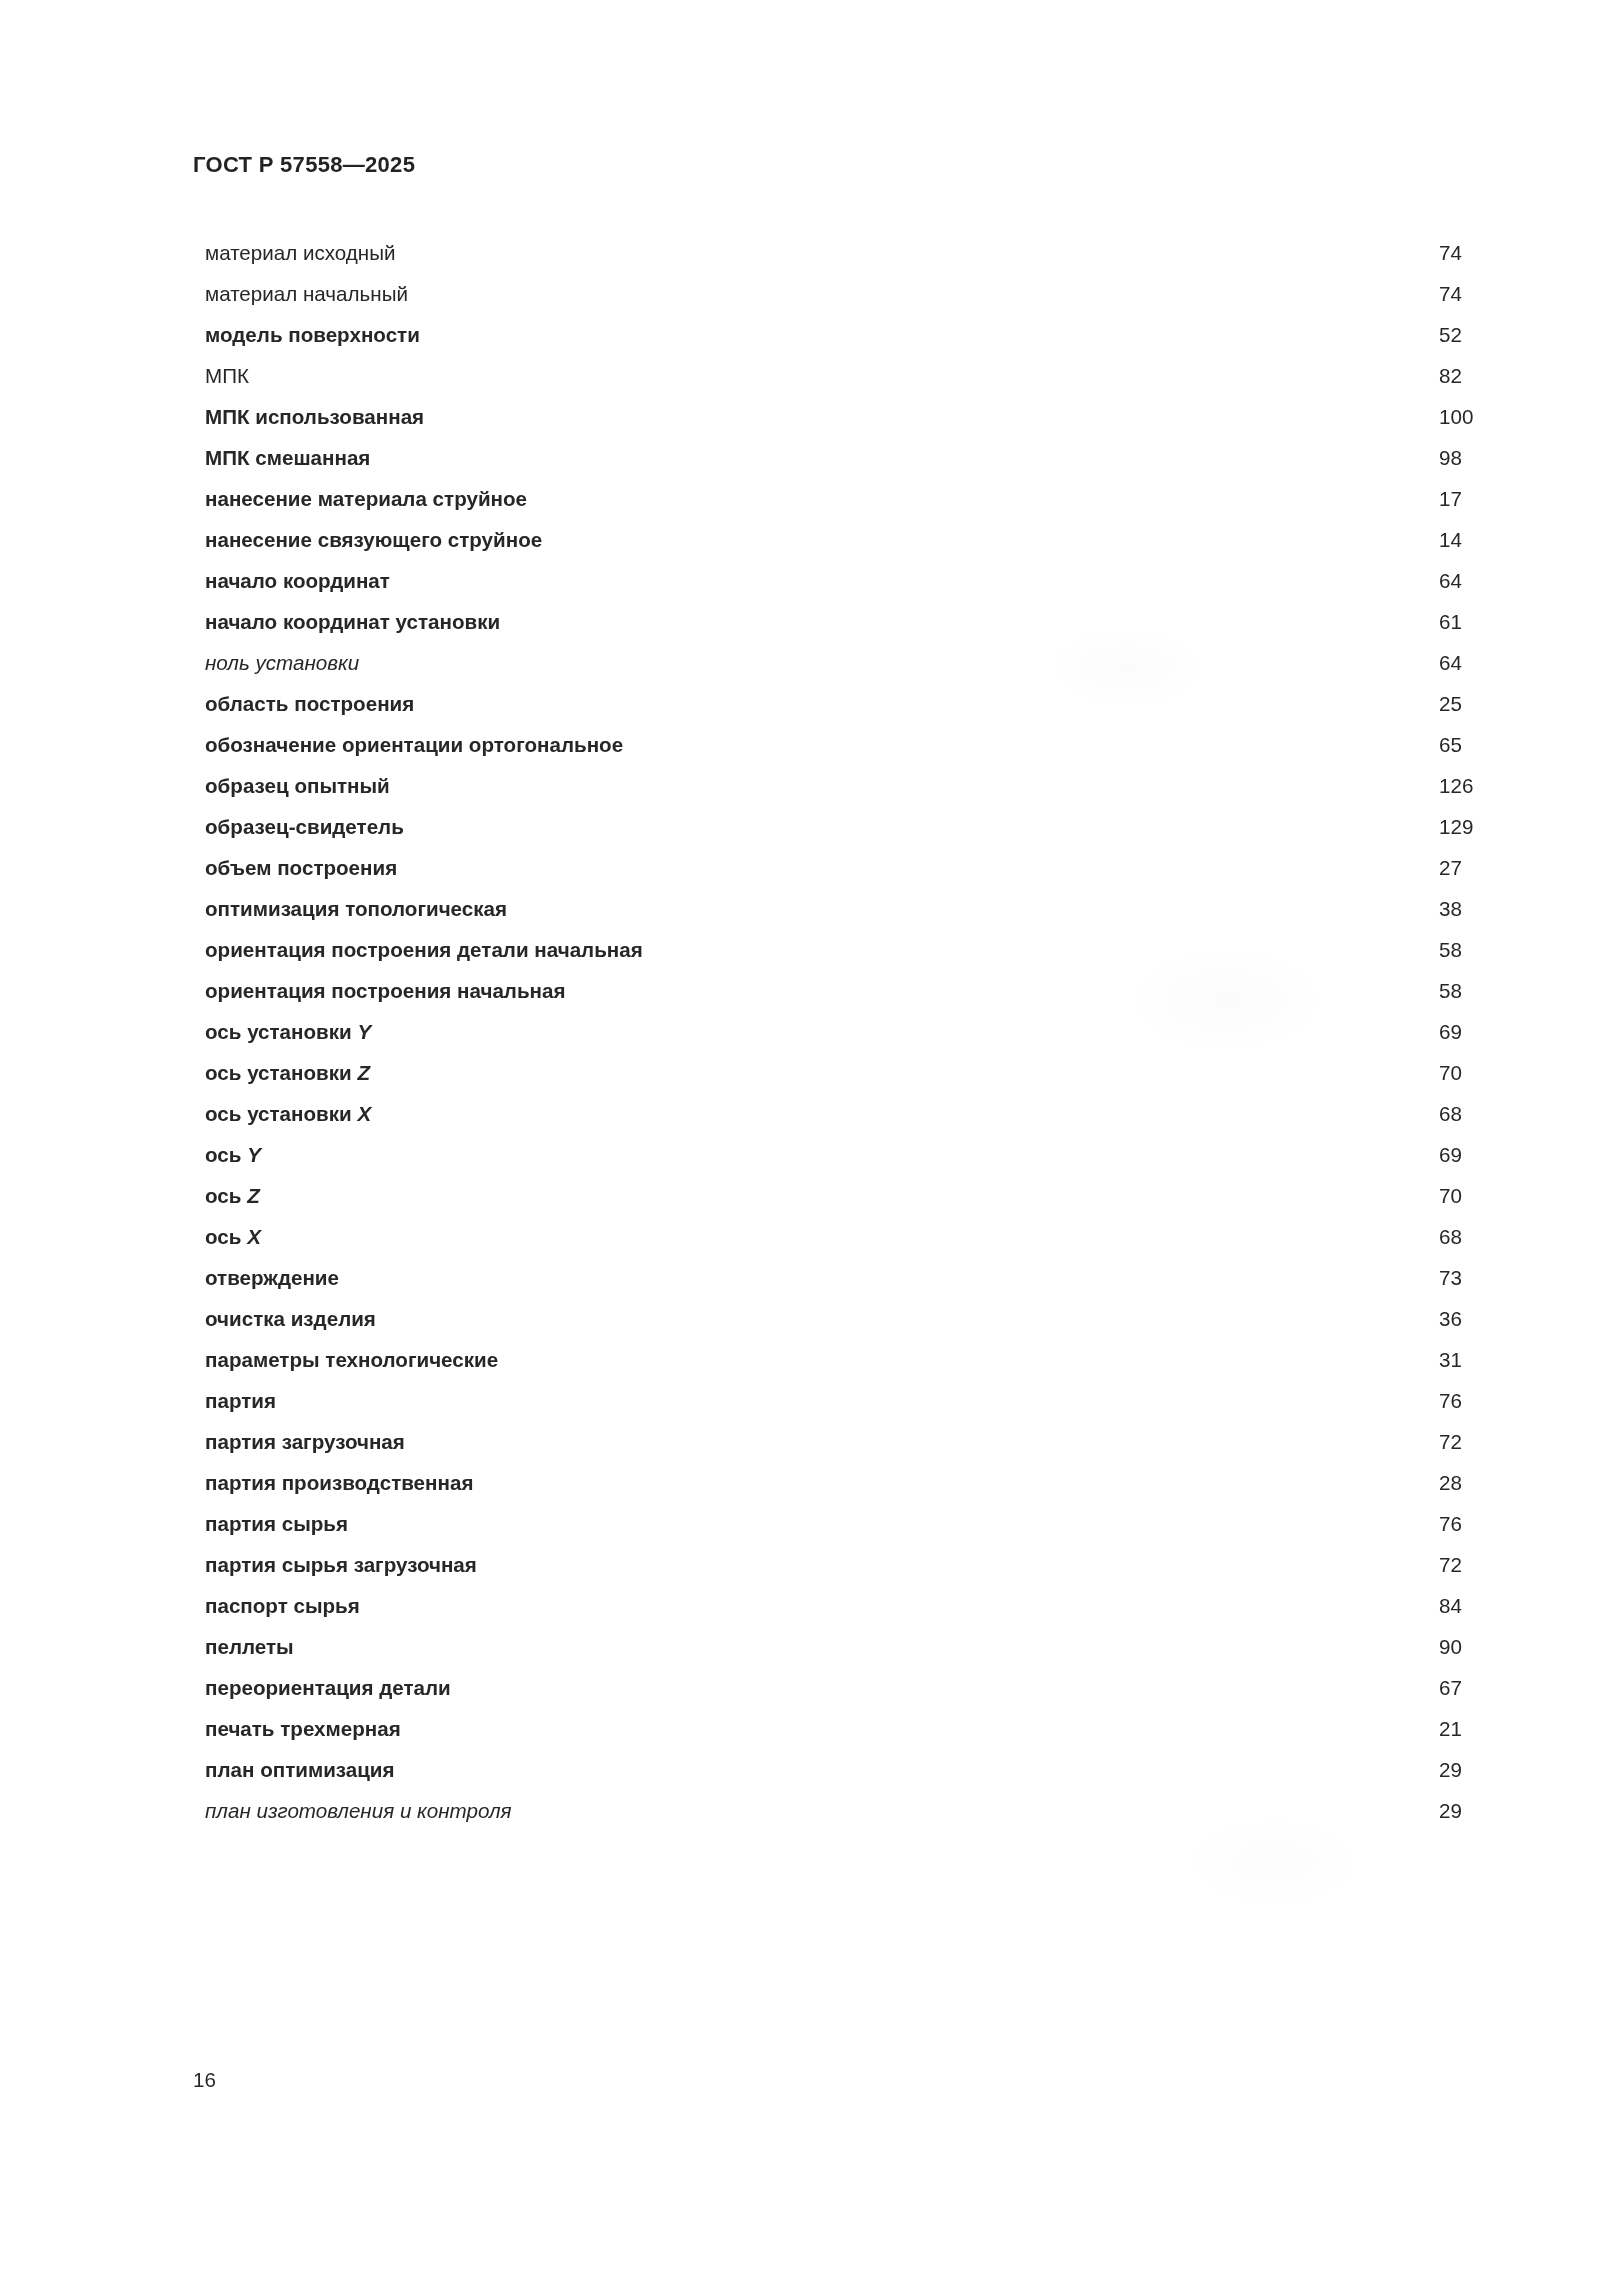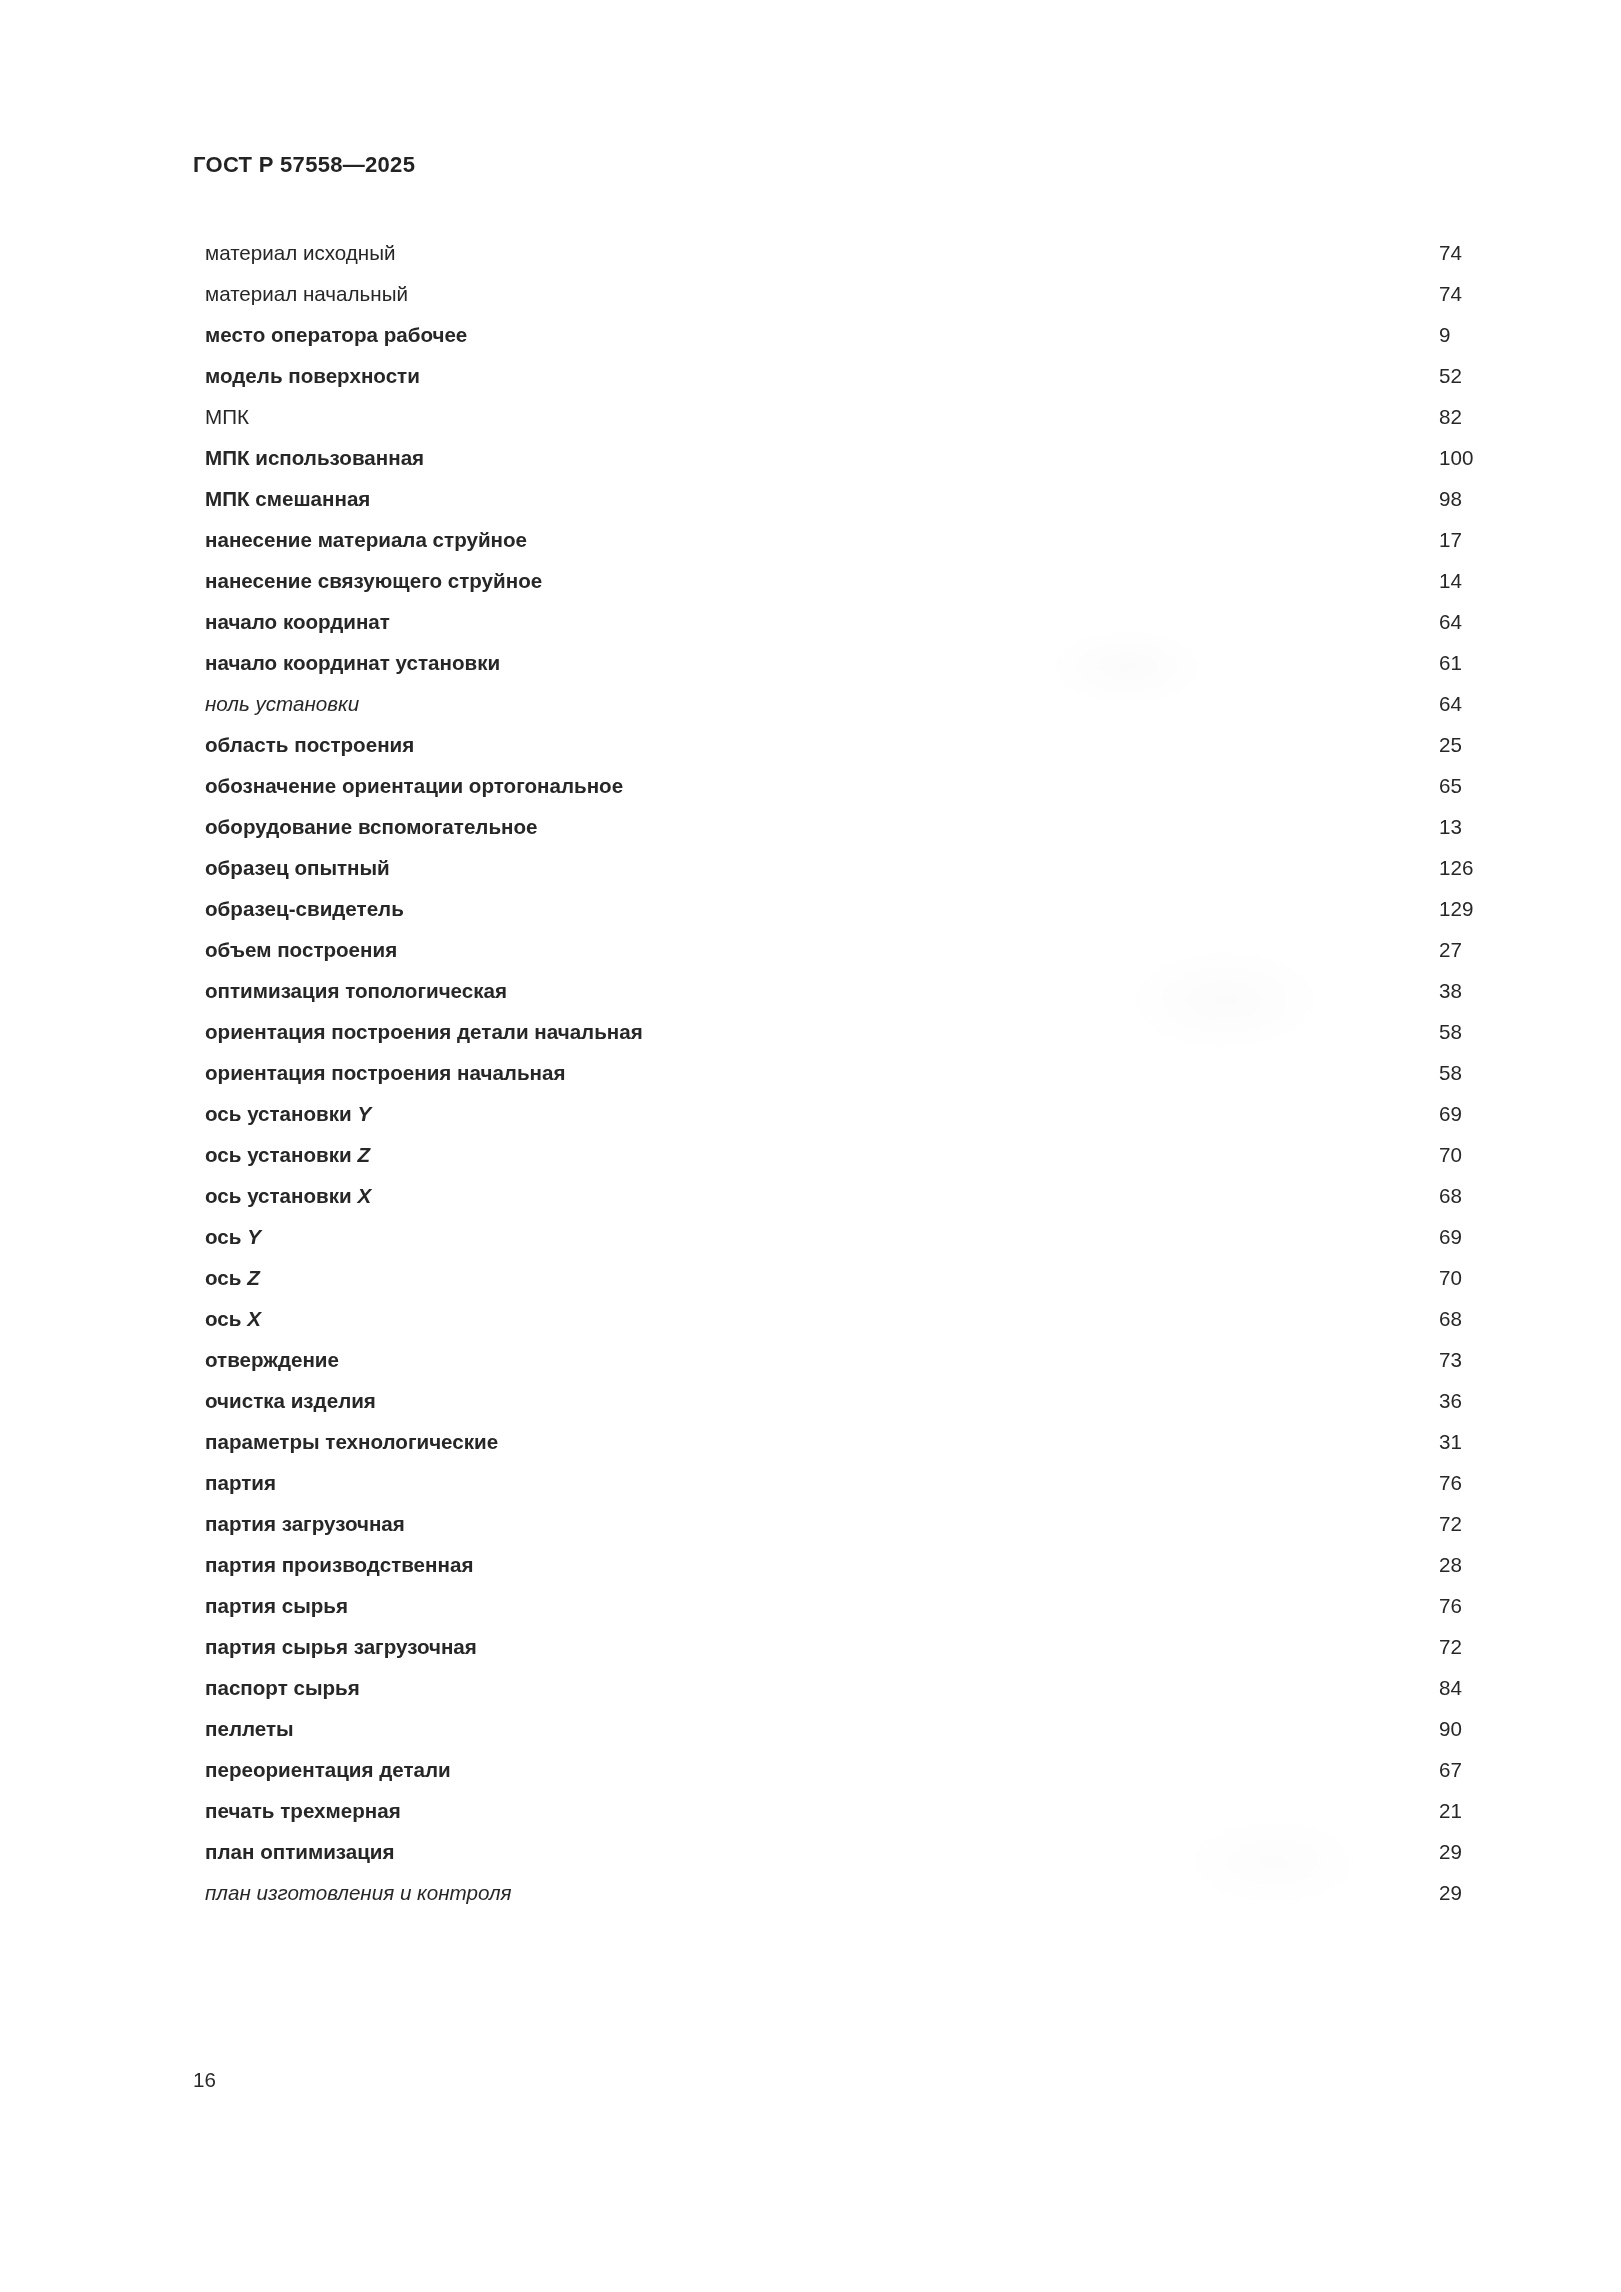--- a/index.html
+++ b/index.html
@@ -73,24 +73,20 @@
   <div class="index-list" id="index-list">
       <div class="row">
         <span class="term regular">материал исходный</span>
         <span class="pagenum italic">74</span>
       </div>
       <div class="row">
         <span class="term regular">материал начальный</span>
         <span class="pagenum italic">74</span>
       </div>
       <div class="row">
-        <span class="term bold">место оператора рабочее</span>
-        <span class="pagenum regular">9</span>
-      </div>
-      <div class="row">
         <span class="term bold">модель поверхности</span>
         <span class="pagenum italic">52</span>
       </div>
       <div class="row">
         <span class="term regular">МПК</span>
         <span class="pagenum regular">82</span>
       </div>
       <div class="row">
         <span class="term bold">МПК использованная</span>
         <span class="pagenum italic">100</span>
@@ -121,24 +117,20 @@
       </div>
       <div class="row">
         <span class="term bold">область построения</span>
         <span class="pagenum italic">25</span>
       </div>
       <div class="row">
         <span class="term bold">обозначение ориентации ортогональное</span>
         <span class="pagenum italic">65</span>
       </div>
       <div class="row">
-        <span class="term bold">оборудование вспомогательное</span>
-        <span class="pagenum regular">13</span>
-      </div>
-      <div class="row">
         <span class="term bold">образец опытный</span>
         <span class="pagenum italic">126</span>
       </div>
       <div class="row">
         <span class="term bold">образец-свидетель</span>
         <span class="pagenum italic">129</span>
       </div>
       <div class="row">
         <span class="term bold">объем построения</span>
         <span class="pagenum italic">27</span>

